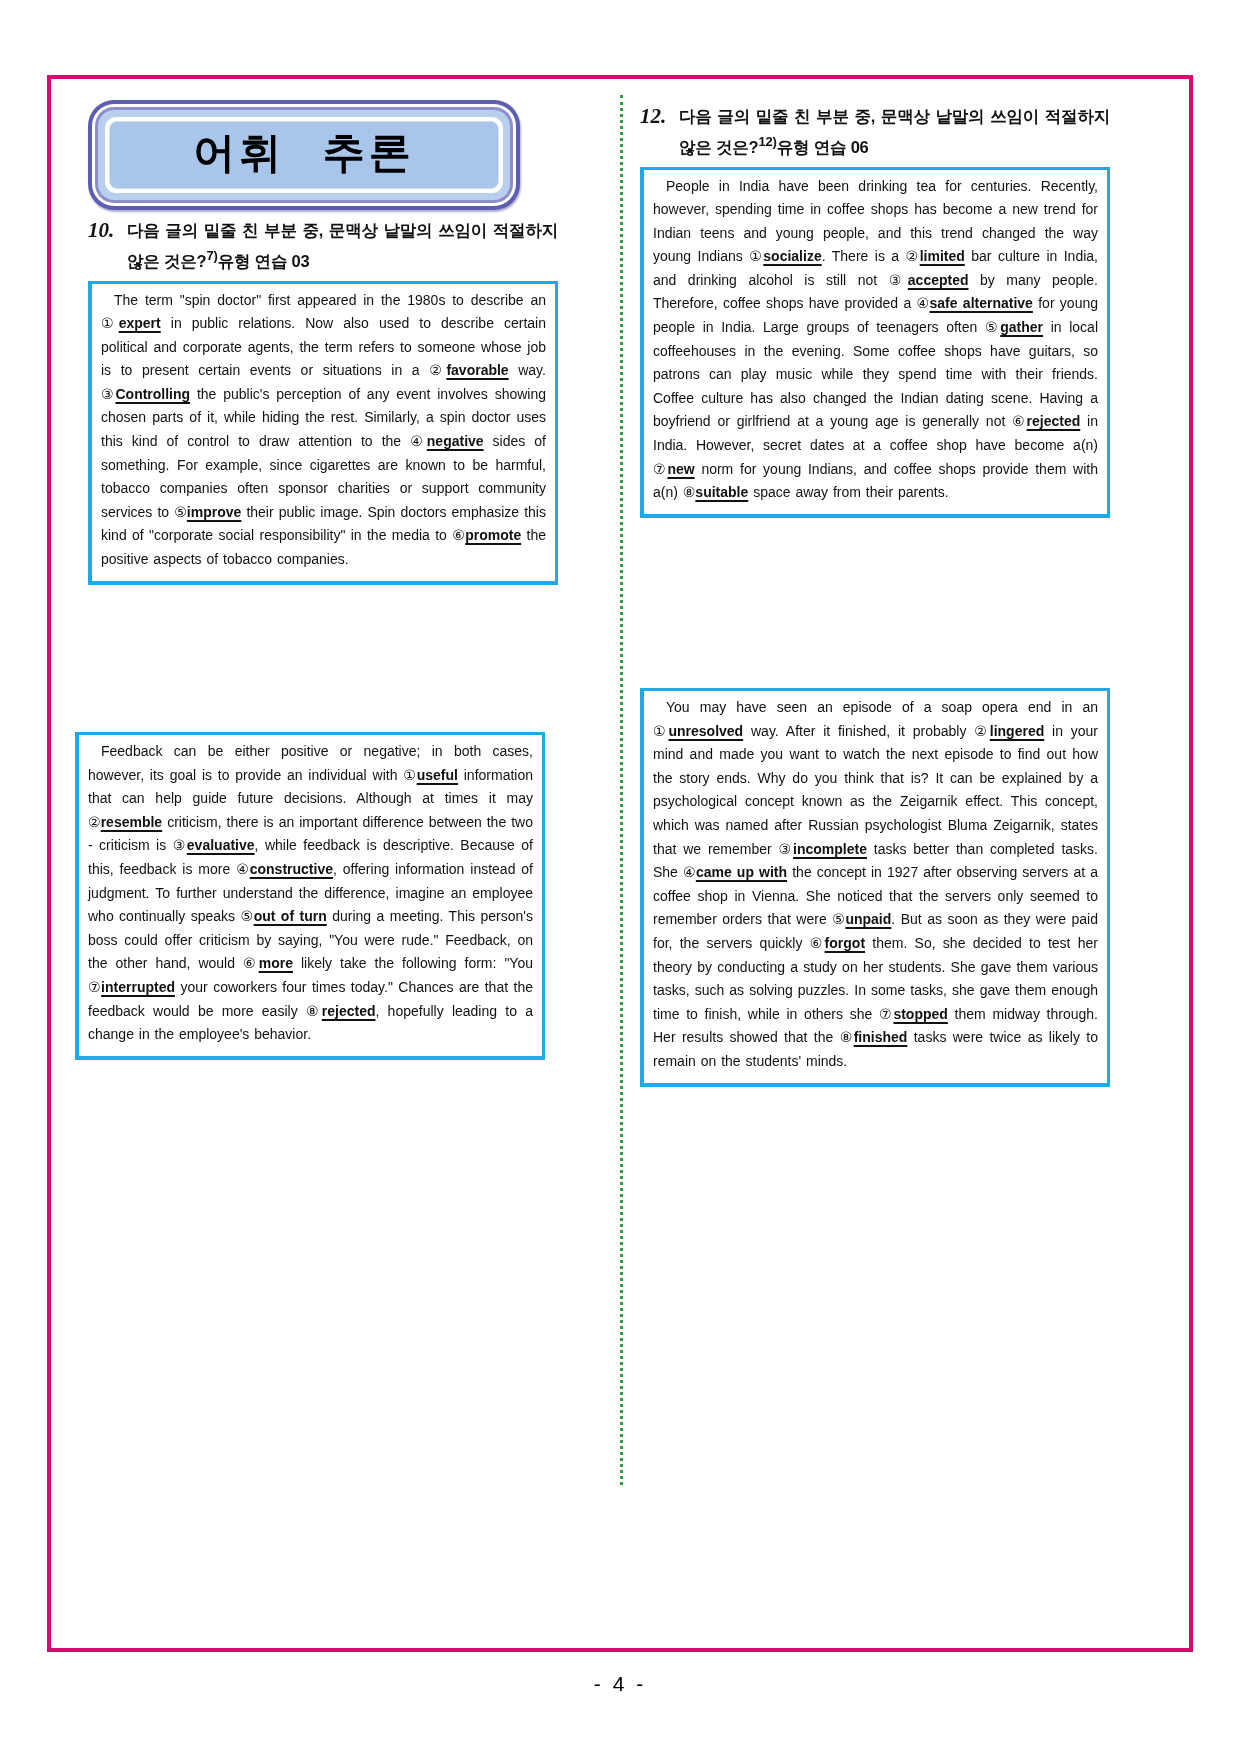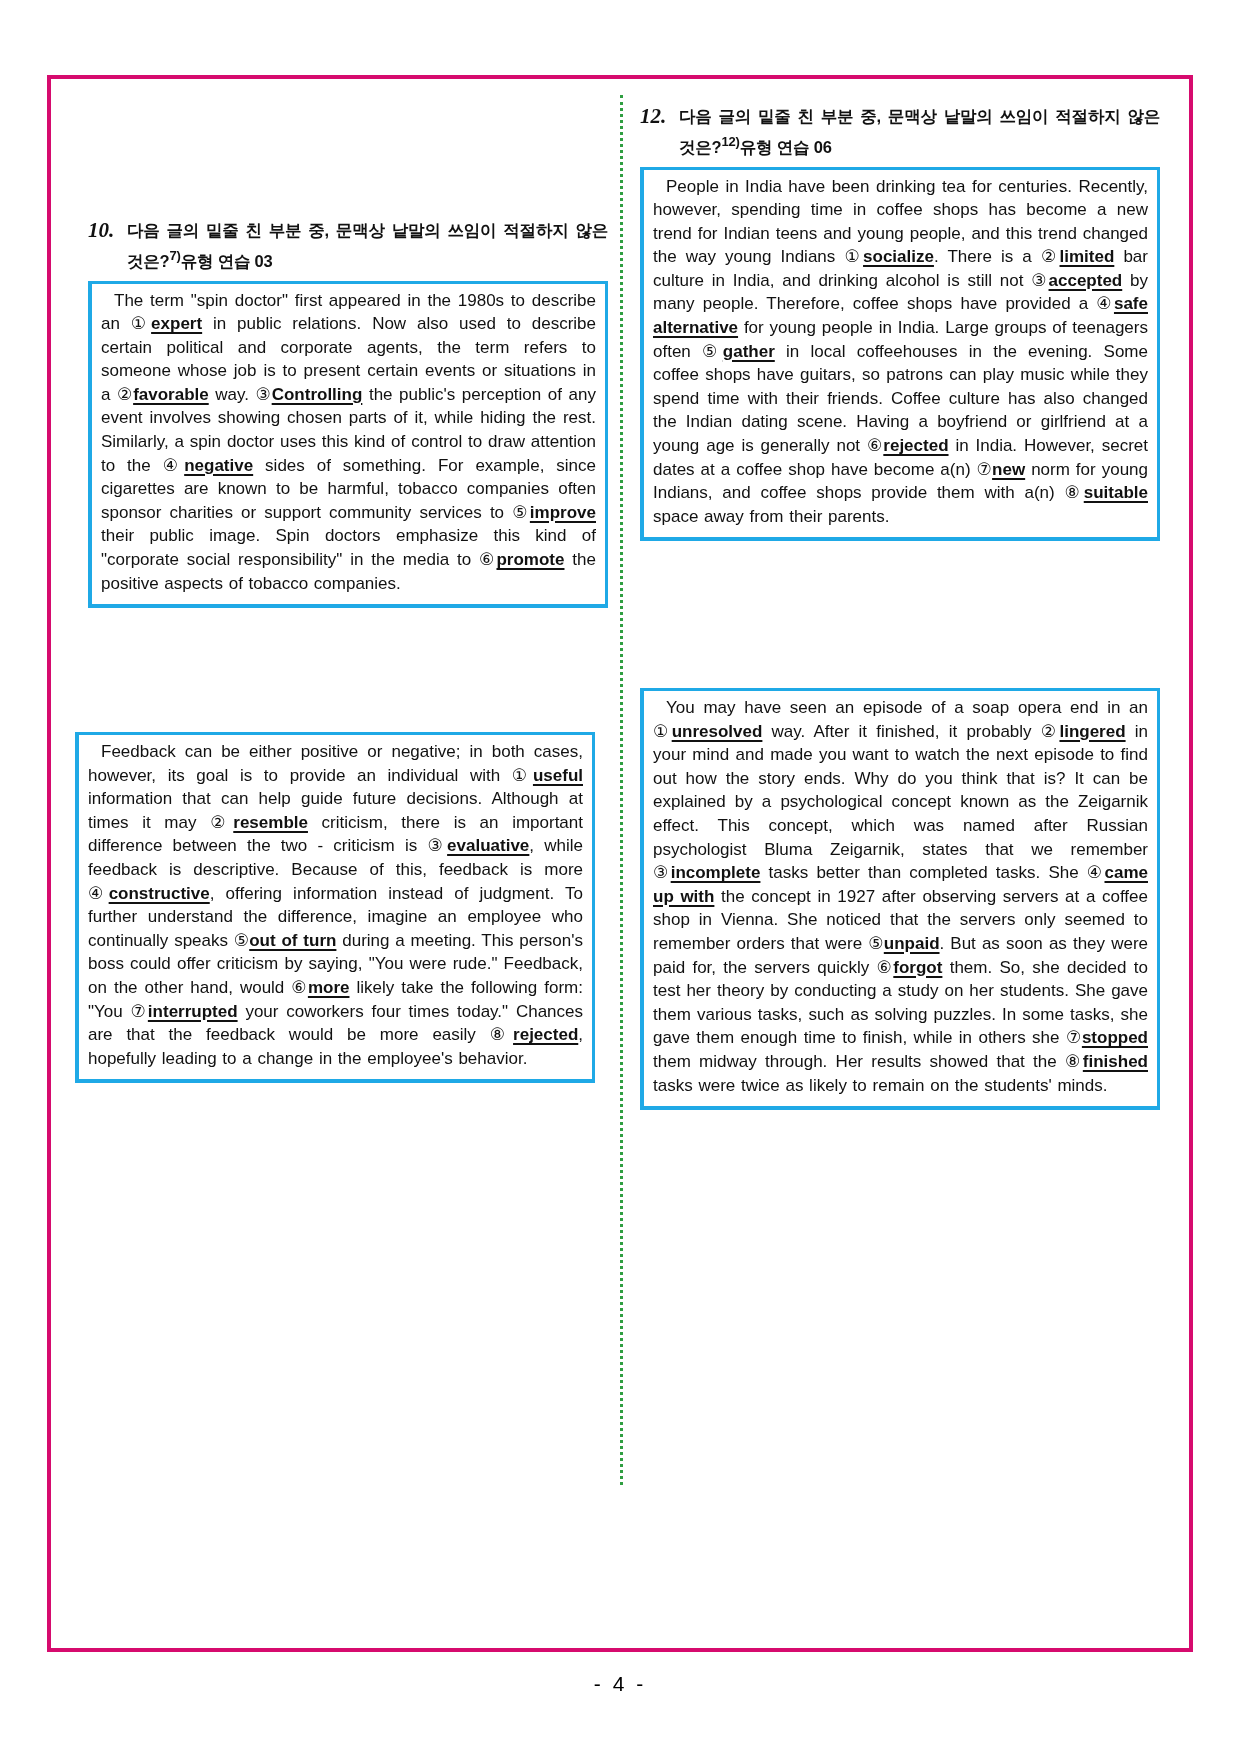--- a/index.html
+++ b/index.html
@@ -23,61 +23,74 @@
   .tb2{background:#ffffff;border-radius:22px;padding:3px;}
   .tb3{background:#8e8ec9;border-radius:19px;padding:3px;}
   .tb4{background:#b9cfee;border-radius:16px;padding:7px;}
   .tb5{background:#ffffff;border-radius:11px;padding:4px;}
   .title-text{
     background:#a9c6ea;border:1px solid #cfe0f4;border-radius:8px;text-align:center;
     font-size:42px;font-weight:800;letter-spacing:4px;word-spacing:22px;
     padding:3px 0 7px 0;color:#000;
   }
   
-  .question { position:absolute; width:520px; }
+  .question { position:absolute; width:470px; }
   .q-sec10 { left:88px;  top:218px; }
   .q-sec11 { left:75px;  top:732px; }
   .q-sec12 { left:640px; top:104px; }
   .q-sec13 { left:640px; top:688px; }
   .q-header { display:flex; gap:6px; margin-bottom:7px; }
   .q-num {
     min-width:33px; font-family:"Liberation Serif","DejaVu Serif",serif;
     font-style:italic; font-weight:bold; font-size:21px; line-height:25px;
   }
   .q-prompt {
     font-weight:700; font-size:16.5px; line-height:25px; letter-spacing:-0.2px;
     word-break:keep-all; text-align:justify;
   }
   .q-foot { font-size:13px; vertical-align:super; font-weight:700; }
   .passage-box {
     border:3px solid #1fa9e6; border-left-width:4px; border-bottom-width:4px;
     background:#fff; padding:5px 9px 9px 9px;
   }
   .passage {
-    margin:0; font-size:17px; line-height:23.6px; text-align:justify;
+    margin:0; font-size:14px; line-height:23.6px; text-align:justify;
     text-indent:13px; word-spacing:1px;
   }
   .cnum { font-family:"DejaVu Sans",sans-serif; font-weight:400; }
   .uword {
     font-weight:700; text-decoration:underline;
     text-underline-offset:3px; text-decoration-thickness:1.6px;
   }
   .page-number {
     position:absolute; left:0; top:1672px; width:1240px; text-align:center;
     font-size:21px; letter-spacing:3px; color:#000;
   }
 </style>
 </head>
 <body>
 
 <div class="sheet">
 
   <div class="page-border"></div>
   <div class="col-divider"></div>
 
+  <div class="title-box">
+    <div class="tb1">
+      <div class="tb2">
+        <div class="tb3">
+          <div class="tb4">
+            <div class="tb5">
+              <div class="title-text">어휘 추론</div>
+            </div>
+          </div>
+        </div>
+      </div>
+    </div>
+  </div>
 
   <section class="question q-sec10">
     <div class="q-header">
       <span class="q-num">10.</span>
       <span class="q-prompt"><span>다음 글의 밑줄 친 부분 중, 문맥상 낱말의 쓰임이 적절하지 않은 것은?</span><sup class="q-foot">7)</sup><span>유형 연습 03</span></span>
     </div>
     <div class="passage-box">
       <p class="passage">The term "spin doctor" first appeared in the 1980s to describe an <span class="cnum">①</span><span class="uword">expert</span> in public relations. Now also used to describe certain political and corporate agents, the term refers to someone whose job is to present certain events or situations in a <span class="cnum">②</span><span class="uword">favorable</span> way. <span class="cnum">③</span><span class="uword">Controlling</span> the public's perception of any event involves showing chosen parts of it, while hiding the rest. Similarly, a spin doctor uses this kind of control to draw attention to the <span class="cnum">④</span><span class="uword">negative</span> sides of something. For example, since cigarettes are known to be harmful, tobacco companies often sponsor charities or support community services to <span class="cnum">⑤</span><span class="uword">improve</span> their public image. Spin doctors emphasize this kind of "corporate social responsibility" in the media to <span class="cnum">⑥</span><span class="uword">promote</span> the positive aspects of tobacco companies.</p>
     </div>
   </section>

